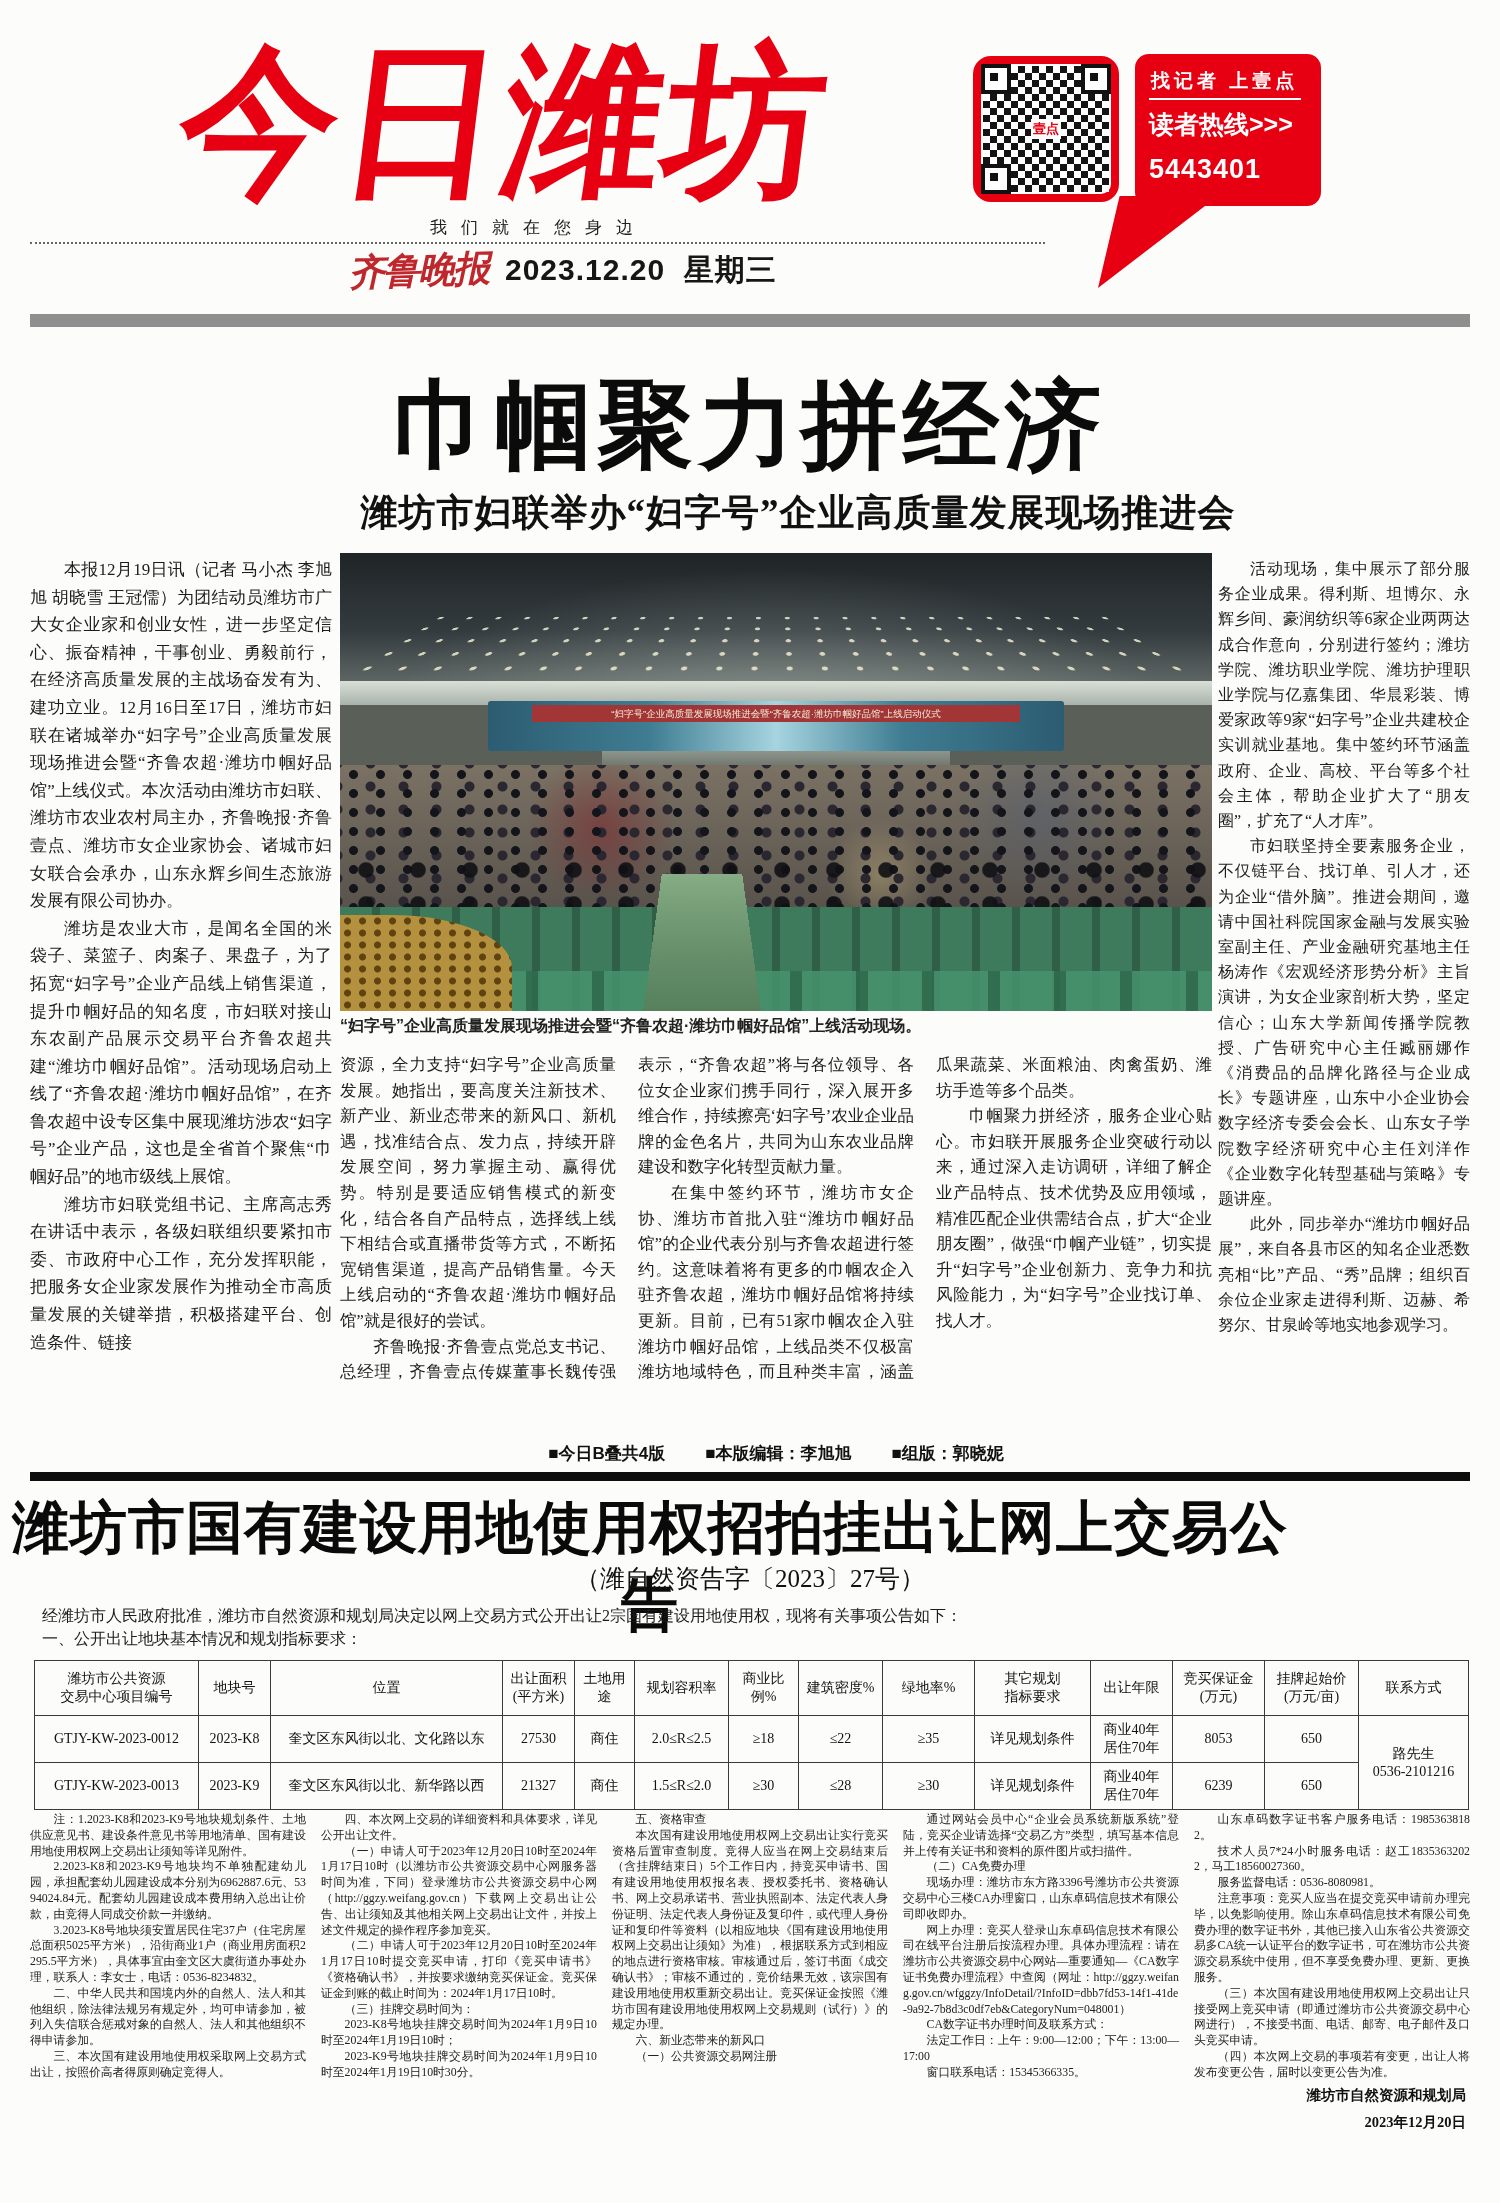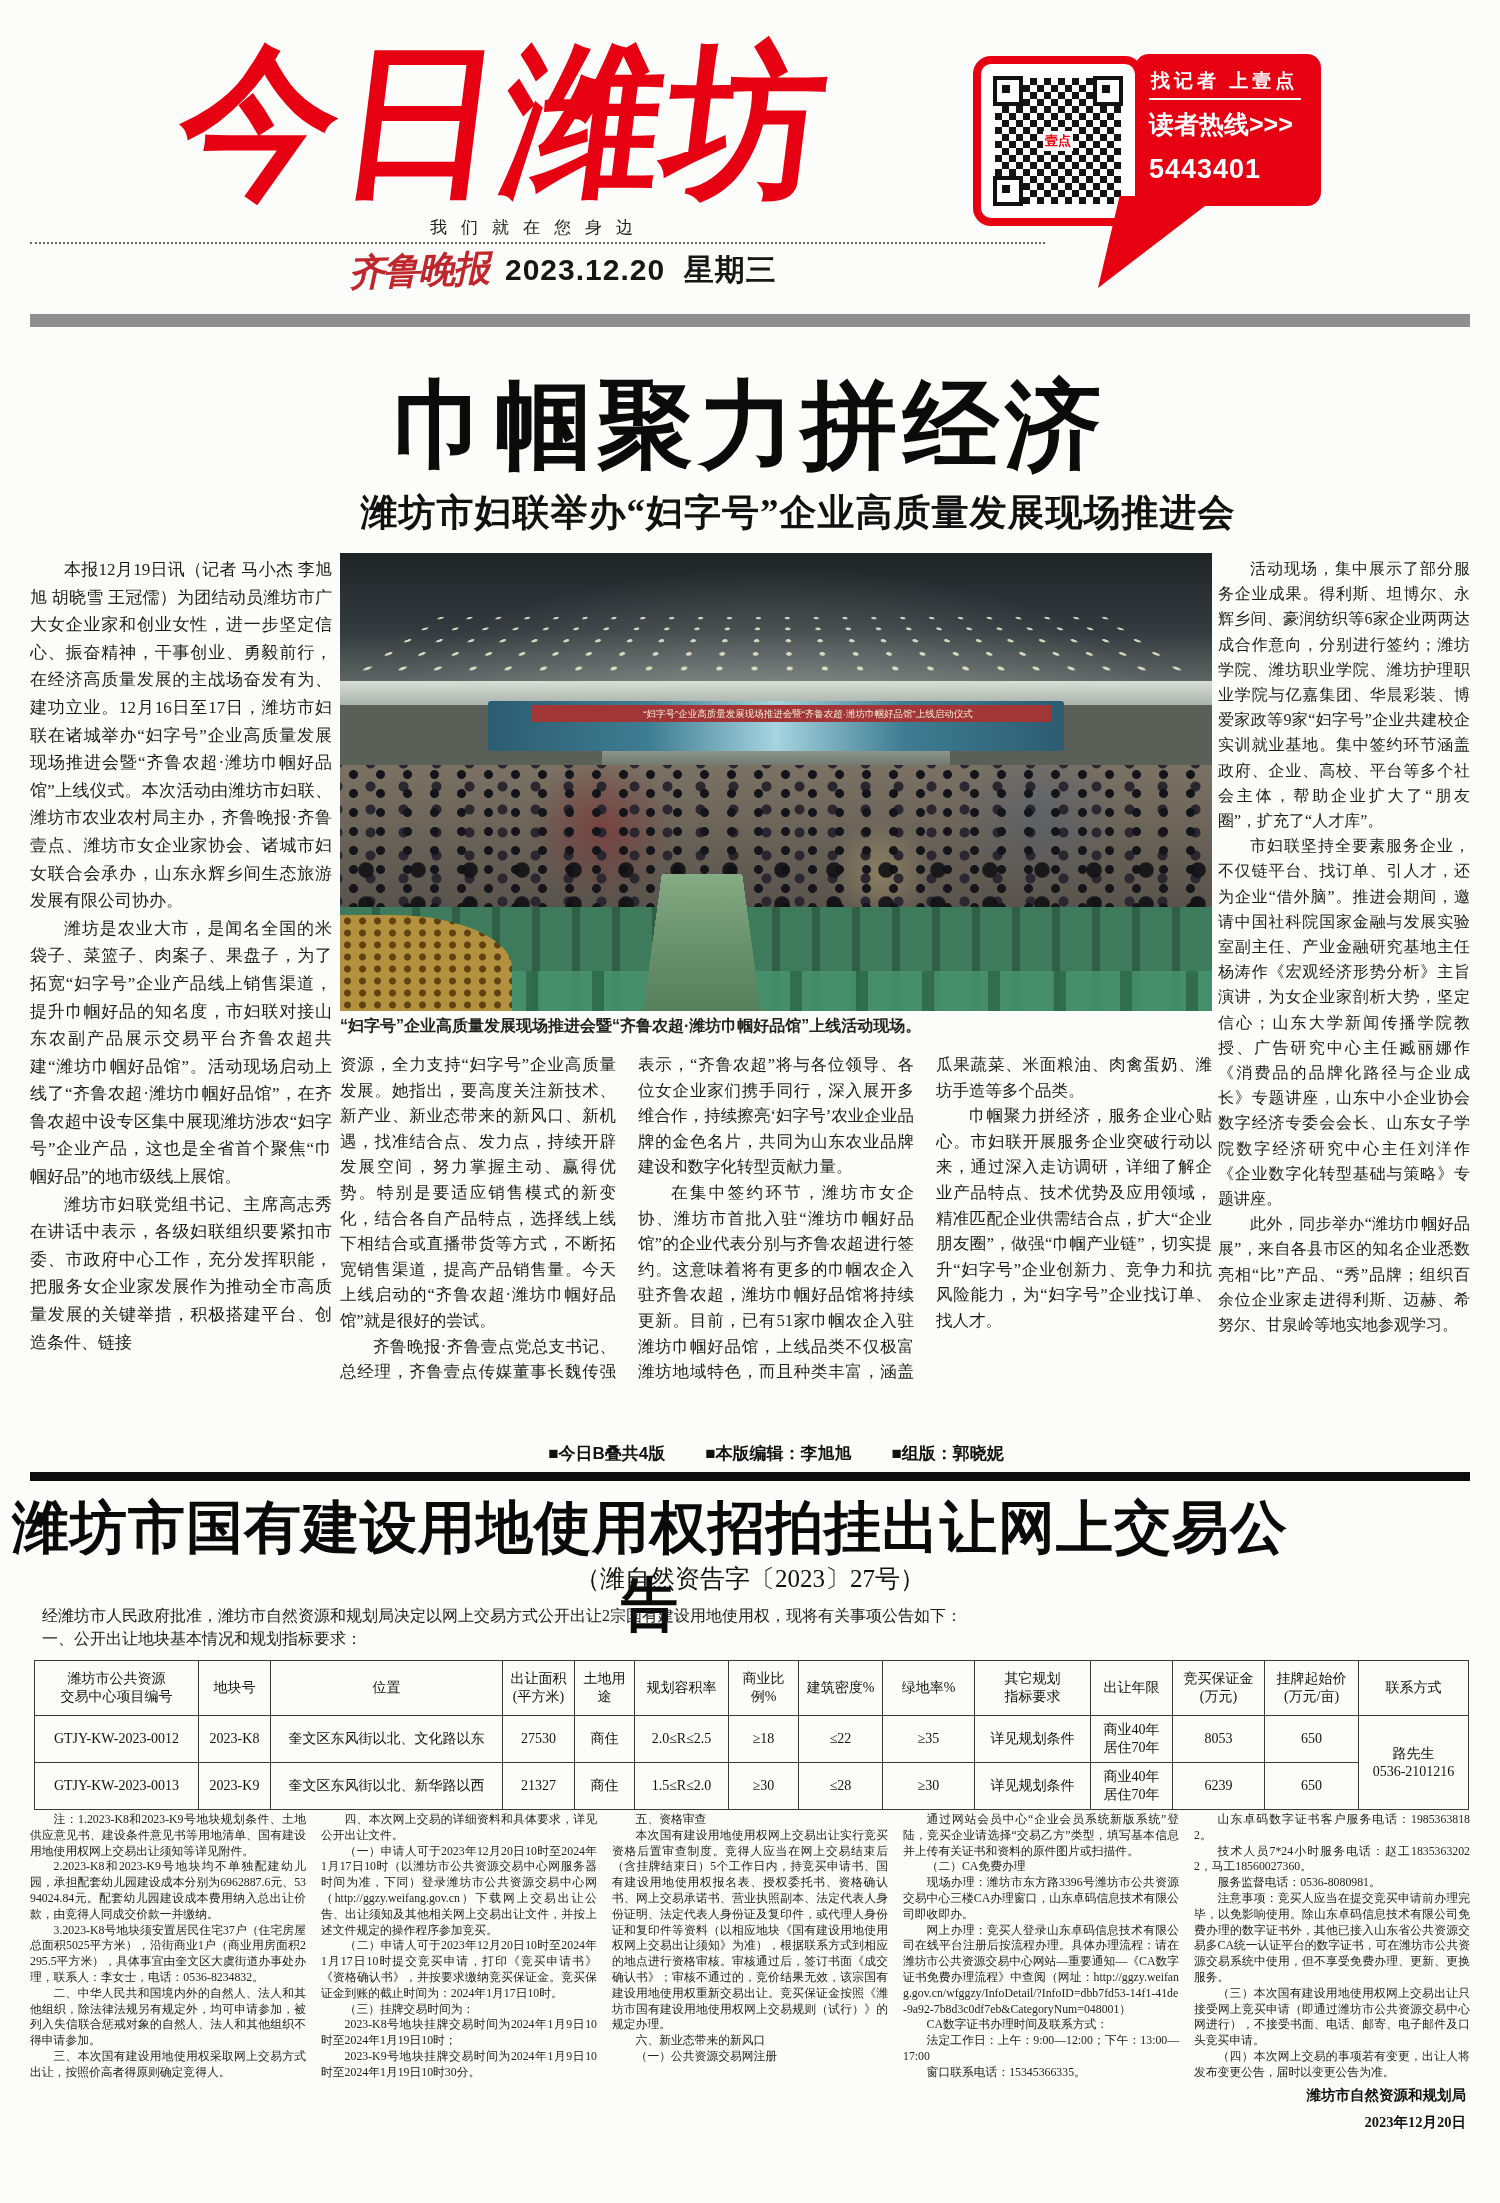--- a/index.html
+++ b/index.html
@@ -6,21 +6,21 @@
   body{width:1500px;height:2203px;position:relative;background:#fcfcfa;
        font-family:"Liberation Serif","DejaVu Serif",serif;color:#1c1c1c;overflow:hidden;}
   .abs{position:absolute;}
 
   
   .logo{left:170px;top:44px;width:790px;height:168px;color:#e60012;
         font-family:"Liberation Sans","DejaVu Sans",sans-serif;font-weight:900;
         font-size:158px;line-height:160px;letter-spacing:4px;
         transform:skewX(-7deg) scaleY(1.04);transform-origin:left bottom;white-space:nowrap;}
   .qr-frame{left:973px;top:56px;width:126px;height:126px;background:#fff;
-            border:8px solid #e60012;border-radius:18px;padding:14px;}
+            border:8px solid #e60012;border-radius:18px;padding:2px;}
   .qr-inner{position:relative;width:100%;height:100%;
             background:repeating-conic-gradient(#141414 0% 25%,#fff 0% 50%) 0 0/14px 14px;}
   .finder{position:absolute;width:22px;height:22px;border:4px solid #111;background:#fff;}
   .finder::after{content:"";position:absolute;left:5px;top:5px;width:8px;height:8px;background:#111;}
   .f1{left:-2px;top:-2px}.f2{right:-2px;top:-2px}.f3{left:-2px;bottom:-2px}
   .qr-logo{position:absolute;left:50%;top:50%;transform:translate(-50%,-50%);
            background:#fff;color:#e60012;font-size:13px;font-weight:bold;padding:1px 2px;
            font-family:"Liberation Sans",sans-serif;white-space:nowrap;}
   .bubble{left:1135px;top:54px;width:186px;height:152px;background:#e60012;border-radius:14px;
           color:#fff;font-family:"Liberation Sans","DejaVu Sans",sans-serif;}
@@ -62,21 +62,21 @@
       background:radial-gradient(ellipse at 50% 130%,rgba(215,225,215,.35),transparent 65%),
                  linear-gradient(180deg,#1f2426 0%,#343b3f 55%,#69726e 100%);}
   .ph-lights{left:0;top:4px;width:100%;height:118px;opacity:.85;
       background-image:radial-gradient(circle,rgba(248,243,214,.95) 0 2.6px,transparent 3.6px);
       background-size:36px 24px;transform:perspective(320px) rotateX(48deg);transform-origin:50% 100%;}
   .ph-wall{left:0;top:128px;width:100%;height:24px;background:linear-gradient(#d9dfd7,#a9b3ab);}
   .ph-screen{left:17%;top:148px;width:66%;height:50px;border-radius:3px;
       background:linear-gradient(90deg,#2c5c71 0%,#3f7d92 28%,#a6d4e0 50%,#3f7d92 72%,#2c5c71 100%);}
   .ph-banner{left:22%;top:152px;width:56%;height:17px;background:#a23636;color:#f4ead8;
       font-size:9.5px;line-height:17px;text-align:center;overflow:hidden;white-space:nowrap;
-      font-family:"Liberation Sans",sans-serif;padding-left:32px;}
+      font-family:"Liberation Sans",sans-serif;}
   .ph-stage{left:30%;top:198px;width:40%;height:16px;background:linear-gradient(#8d958d,#6d756d);}
   .ph-audience{left:0;top:212px;width:100%;height:156px;
       background-image:
         radial-gradient(circle,#14151a 0 4px,transparent 5px),
         radial-gradient(circle,#2a2730 0 4.5px,transparent 5.5px),
         radial-gradient(circle at 30% 40%,rgba(128,32,40,.5),transparent 12%),
         radial-gradient(circle at 62% 70%,rgba(190,170,120,.45),transparent 10%),
         radial-gradient(circle at 80% 30%,rgba(70,90,120,.4),transparent 12%),
         linear-gradient(180deg,#7b7264,#55504a);
       background-size:27px 19px,33px 23px,auto,auto,auto,auto;background-position:0 0,14px 10px,0 0,0 0,0 0,0 0;}

